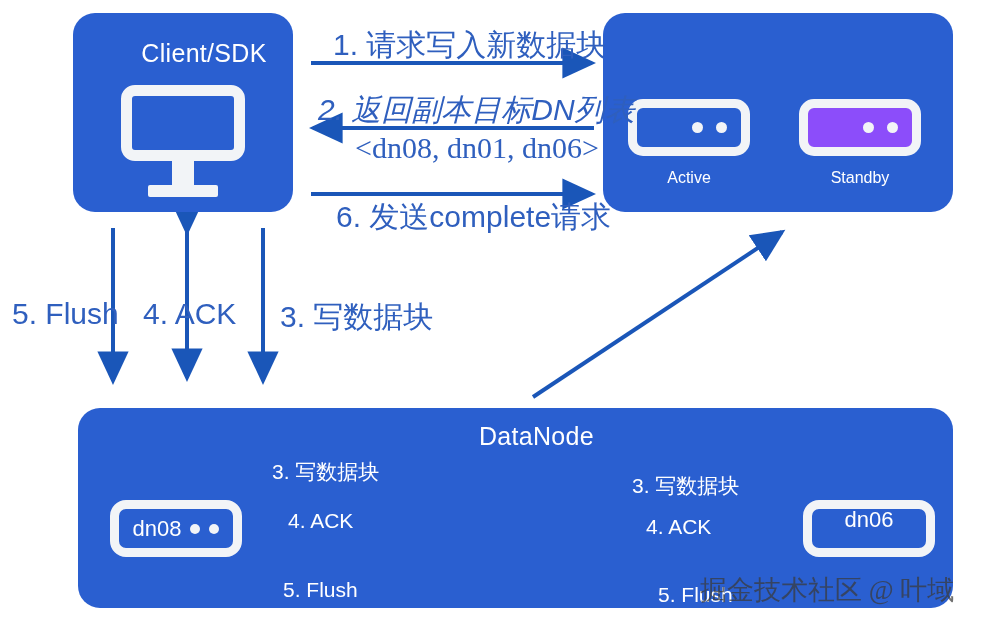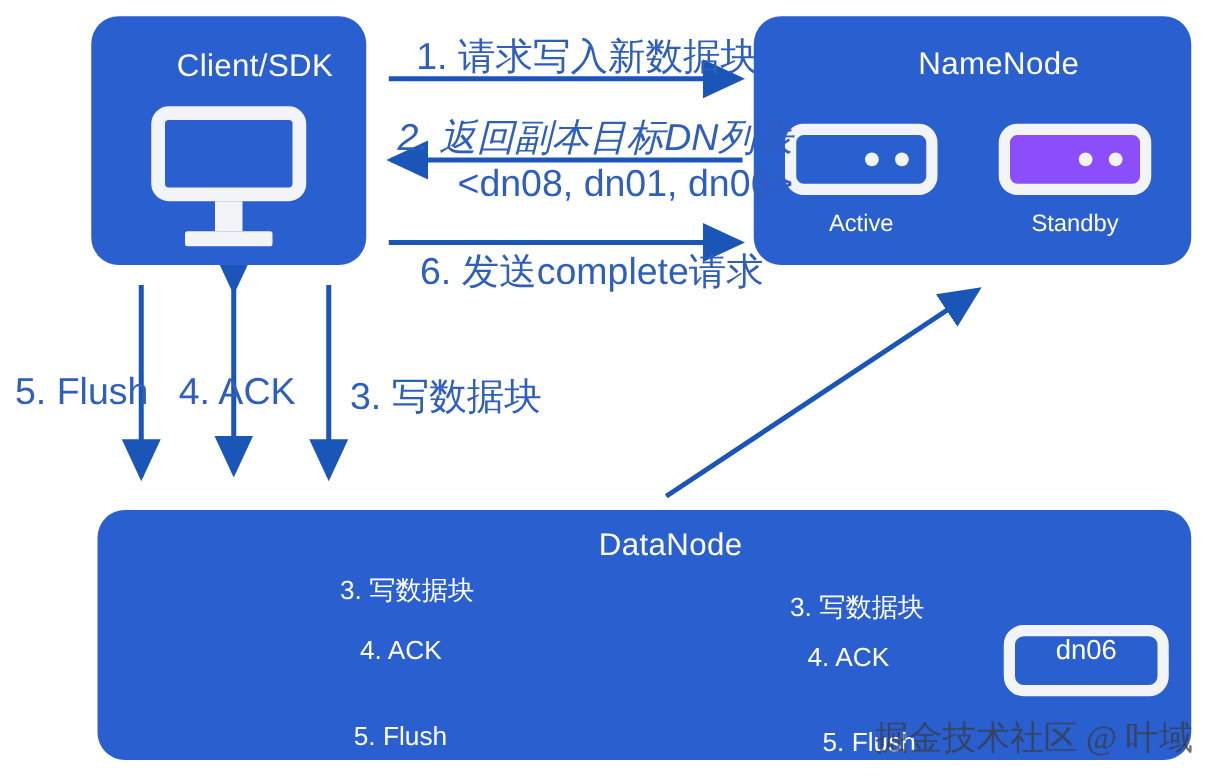--- a/index.html
+++ b/index.html
@@ -60,21 +60,21 @@
   .nn-chip{
     position:relative;width:122px;height:57px;
     border:9px solid #f2f4f7;border-radius:15px;box-sizing:border-box;
     display:flex;align-items:center;justify-content:flex-end;
     padding-right:14px;gap:13px;
   }
   #nn-active .nn-chip{background:#2a5fd0;}
   #nn-standby .nn-chip{background:#8c4dfa;}
   .nn-chip .dot{width:11px;height:11px;border-radius:50%;background:#f2f4f7;display:block;}
   .nn-label{
-    margin-top:13px;text-align:center;color:#ffffff;font-size:19px;
+    margin-top:13px;text-align:center;color:#ffffff;font-size:16px;
   }
 
   
   #datanode-box{left:78px;top:408px;width:875px;height:200px;}
   #datanode-box .title{top:14px;}
   .dn-chip{
     position:absolute;top:500px;
     width:132px;height:57px;
     border:9px solid #f2f4f7;border-radius:16px;box-sizing:border-box;
     background:#2a5fd0;
@@ -172,21 +172,20 @@
   <div class="bigbox" id="client-box">
     <div class="title">Client/SDK</div>
     <div class="monitor">
       <div class="screen"></div>
       <div class="neck"></div>
       <div class="base"></div>
     </div>
   </div>
 
   <div class="bigbox" id="namenode-box">
-    <div class="title">NameNode</div>
 
     <div class="nn-slot" id="nn-active">
       <div class="nn-chip">
         <span class="dot"></span>
           <span class="dot"></span>
       </div>
       <div class="nn-label">Active</div>
     </div>
 
     <div class="nn-slot" id="nn-standby">
@@ -195,30 +194,35 @@
           <span class="dot"></span>
       </div>
       <div class="nn-label">Standby</div>
     </div>
   </div>
 
   <div class="bigbox" id="datanode-box">
     <div class="title">DataNode</div>
   </div>
 
+  <div class="dn-chip" id="dn08">
+    <span>dn08</span>
+    <span class="dot"></span>
+    <span class="dot"></span>
+  </div>
   <div class="dn-chip" id="dn06">
     <span>dn06</span>
     <span class="dot"></span>
     <span class="dot"></span>
   </div>
 
   <div class="blabel" style="left:333px;top:25px;">1. 请求写入新数据块</div>
 
   <div class="blabel" style="left:318px;top:90px;font-style:italic;">2. 返回副本目标DN列表</div>
-  <div class="blabel" style="left:366px;top:131px;">&lt;dn08, dn01, dn06&gt;</div>
+  <div class="blabel" style="left:355px;top:131px;font-family:Liberation Serif, serif;">&lt;dn08, dn01, dn06&gt;</div>
 
   <div class="blabel" style="left:336px;top:197px;">6. 发送complete请求</div>
 
   <div class="blabel" style="left:12px;top:297px;">5. Flush</div>
   <div class="blabel" style="left:143px;top:297px;">4. ACK</div>
   <div class="blabel" style="left:280px;top:297px;">3. 写数据块</div>
 
 
   <div class="wlabel" style="left:272px;top:458px;">3. 写数据块</div>
   <div class="wlabel" style="left:288px;top:509px;">4. ACK</div>

